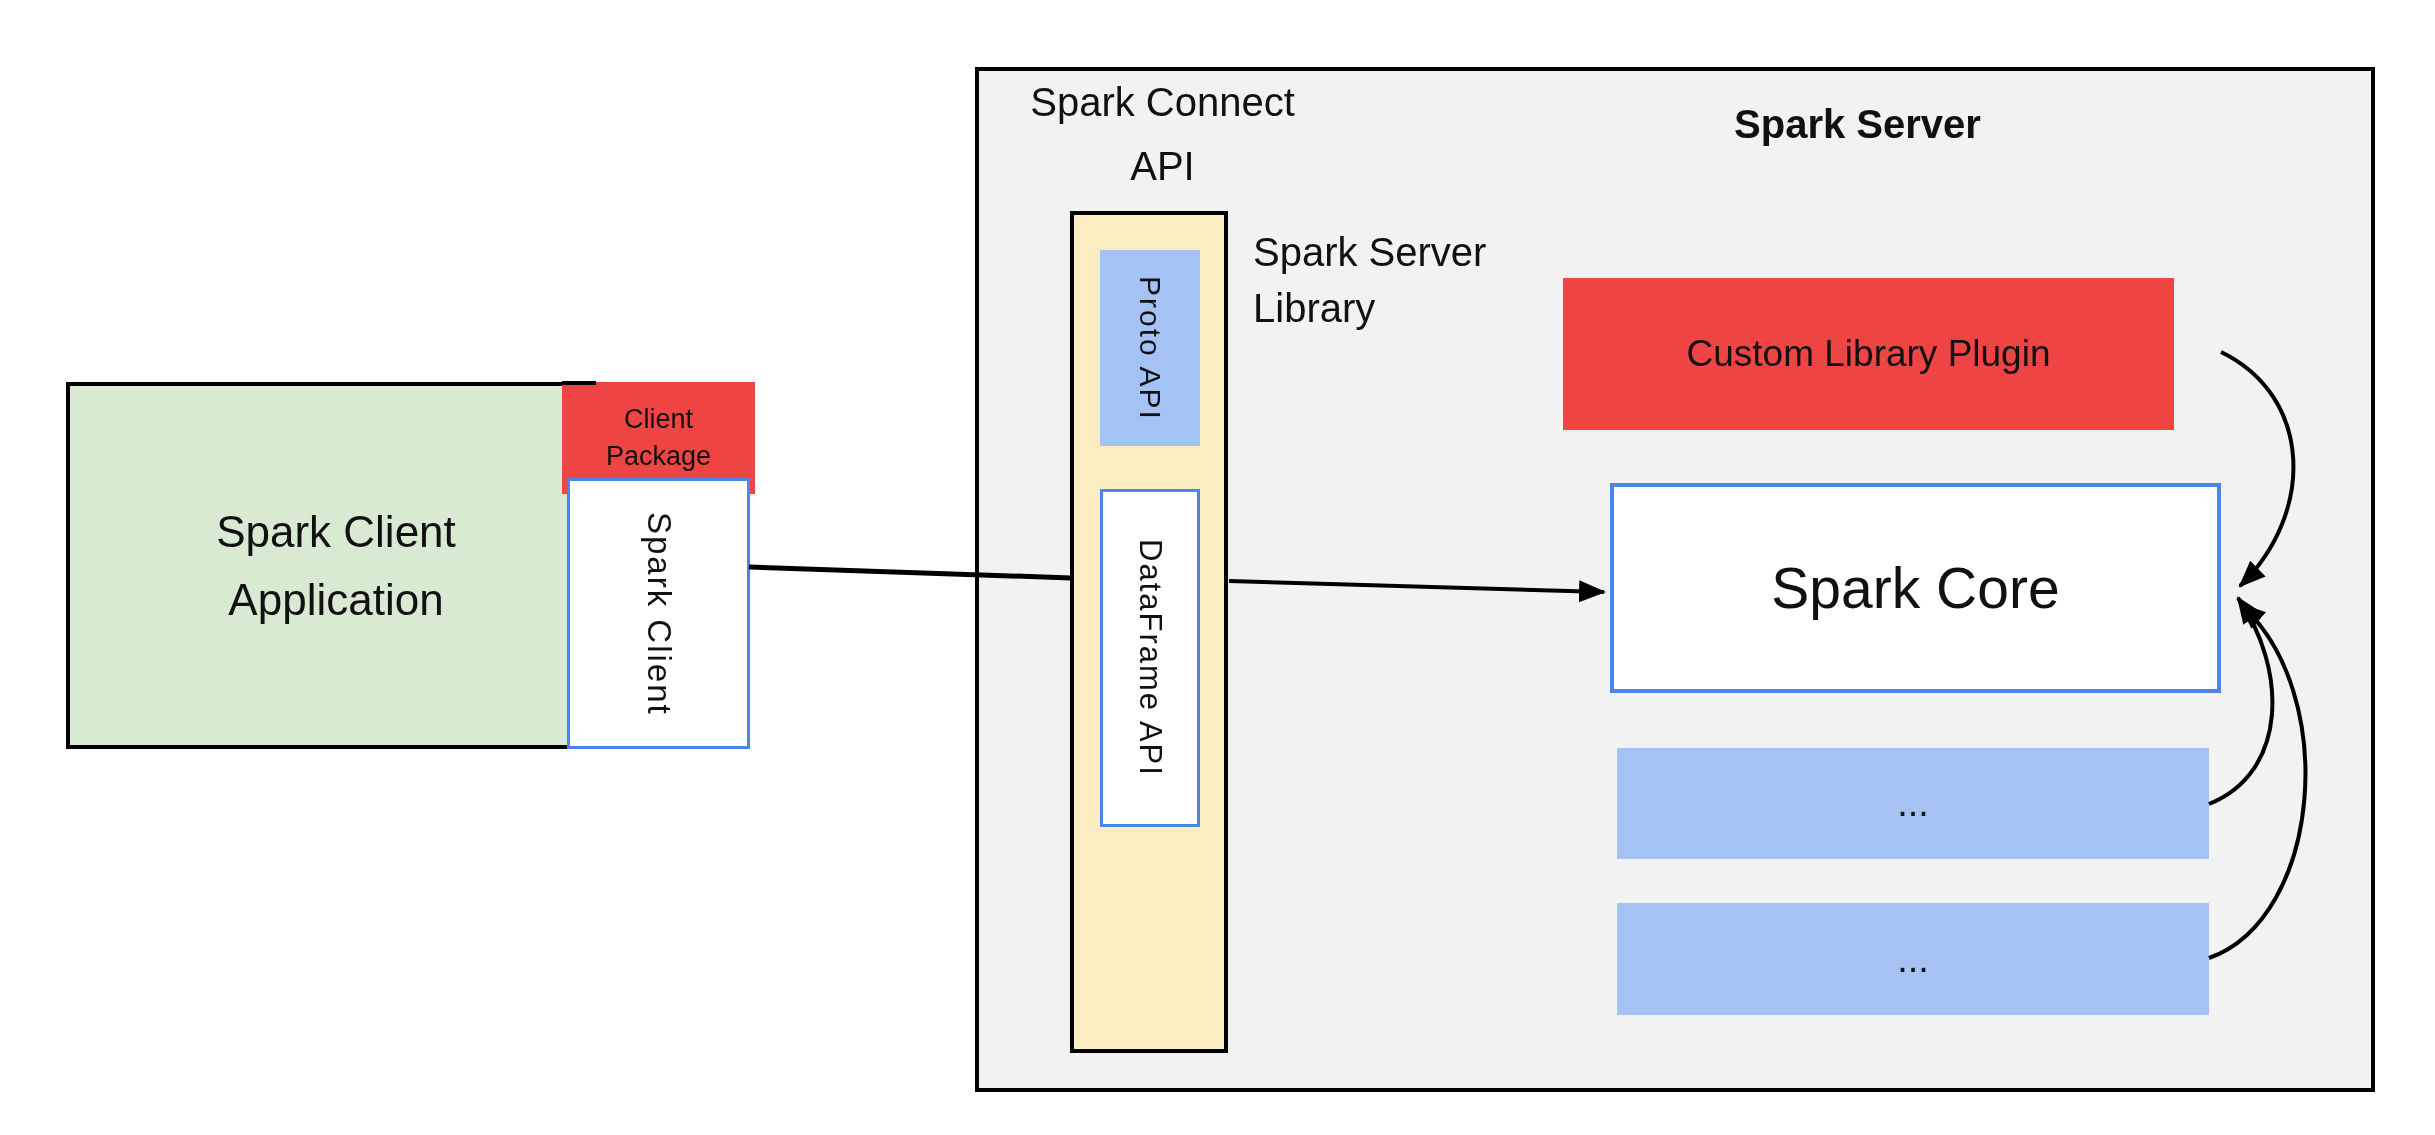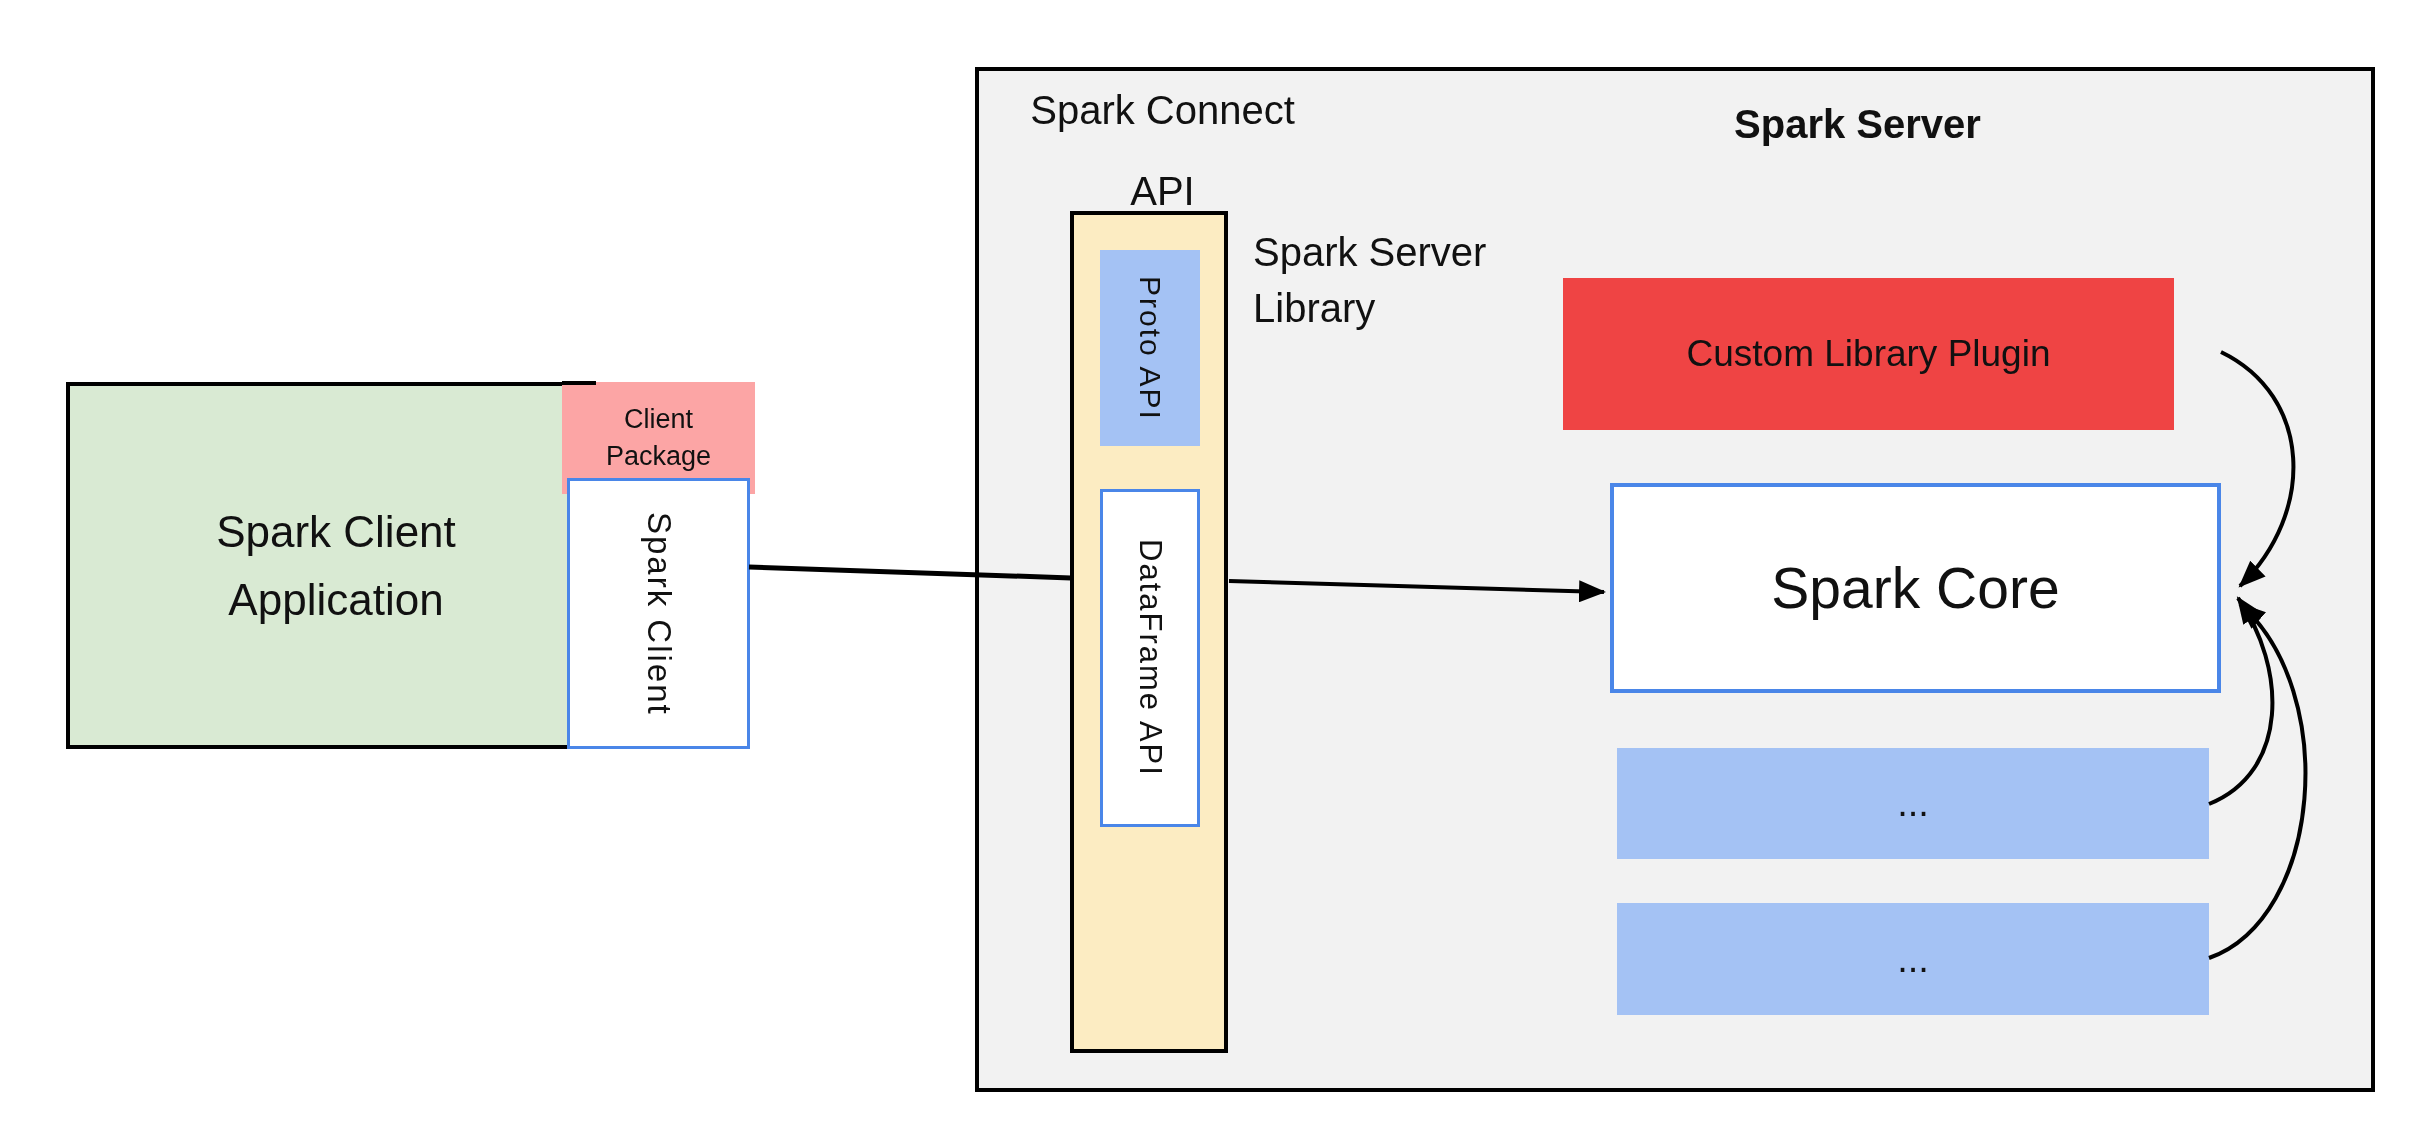--- a/index.html
+++ b/index.html
@@ -17,21 +17,21 @@
 
   
   .server-container{
     left:975px;top:67px;width:1400px;height:1025px;
     background:#f2f2f2;border:4px solid #000000;
   }
 
   
   .connect-title{
     left:995px;top:70px;width:335px;
-    font-size:40px;line-height:81px;text-align:center;
+    font-size:40px;line-height:64px;text-align:center;
   }
   .server-title{
     left:1630px;top:100px;width:455px;
     font-size:40px;line-height:48px;font-weight:bold;text-align:center;
   }
   .library-label{
     left:1253px;top:224px;width:330px;
     font-size:40px;line-height:56px;text-align:left;
   }
 
@@ -71,21 +71,21 @@
   }
 
   
   .client-app-box{
     left:66px;top:382px;width:540px;height:367px;
     background:#d9ead3;border:4px solid #000000;
     font-size:44px;line-height:68px;
   }
   .client-package-box{
     left:562px;top:382px;width:193px;height:112px;
-    background:#fca5a5;
+    background:#ef4444;
     font-size:27px;line-height:37px;
   }
   .spark-client-box{
     left:567px;top:478px;width:183px;height:271px;
     background:#ffffff;border:3px solid #4a86e8;
   }
   .spark-client-box .vtext{font-size:33px;}
   .green-border-patch{
     left:562px;top:381px;width:34px;height:4px;background:#000000;
   }

